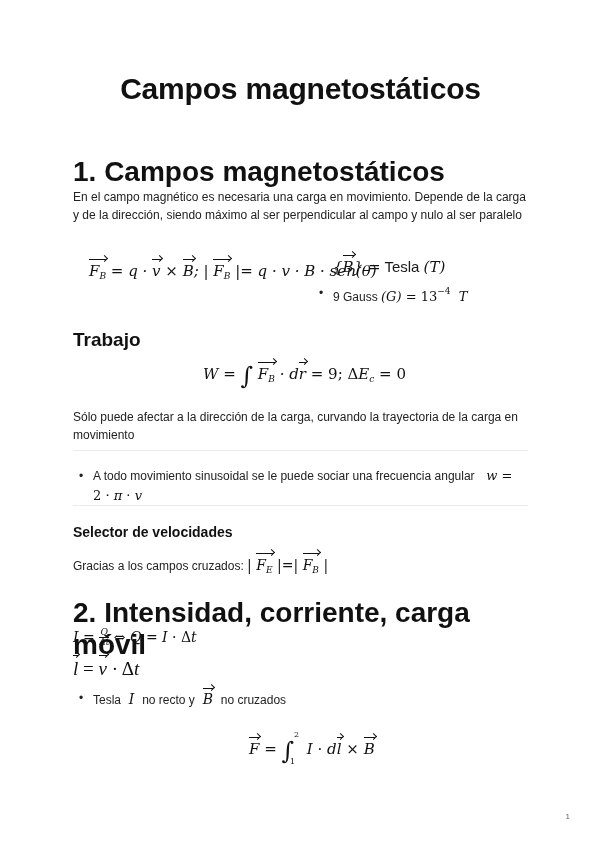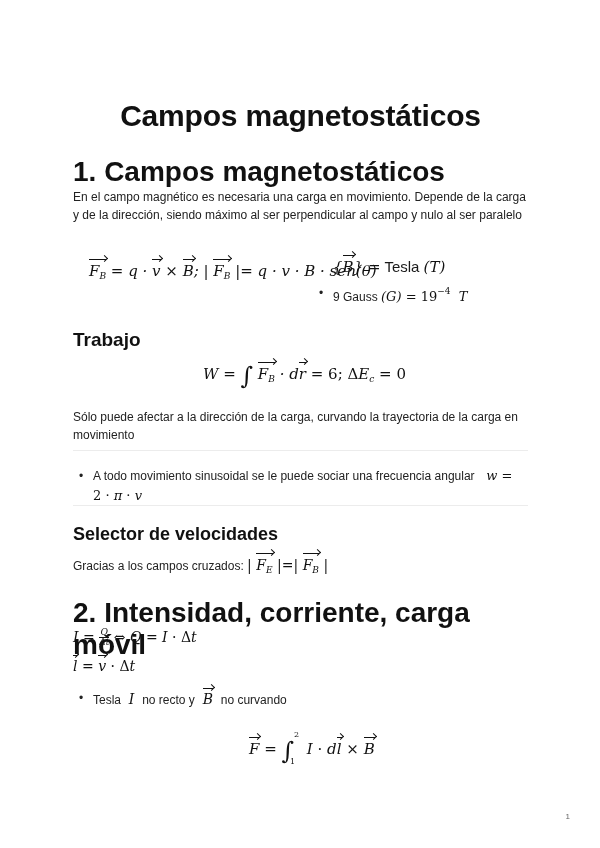--- a/index.html
+++ b/index.html
@@ -1,23 +1,23 @@
 <!DOCTYPE html>
 <html><head>
 <meta charset="utf-8">
 <style>
   html, body { margin: 0; padding: 0; background: #ffffff; }
   body { width: 600px; height: 848px; position: relative; overflow: hidden;
          font-family: "Liberation Sans", sans-serif; color: #1a1a1a; }
   .page { position: absolute; left: 73px; top: 0; width: 455px; }
   .title { position: absolute; left: 0; top: 72px; width: 455px; text-align: center;
-           font-size: 30px; font-weight: bold; color: #111; letter-spacing: -0.2px; margin-top: 27px; }
+           font-size: 30px; font-weight: bold; color: #111; letter-spacing: -0.2px; }
   .h1 { position: absolute; left: 0; font-size: 28px; font-weight: bold; color: #111; }
   .h3 { position: absolute; left: 0; font-size: 19px; font-weight: bold; color: #111; }
-  .h2 { position: absolute; left: 0; font-size: 18px; font-weight: bold; color: #111; }
+  .h2 { position: absolute; left: 0; font-size: 14px; font-weight: bold; color: #111; }
   .p { position: absolute; left: 0; width: 455px; font-size: 12px; line-height: 18px; color: #222; }
   .math { font-family: "DejaVu Serif", "Liberation Serif", serif; font-style: italic; color: #111; }
   .m-up { font-style: normal; }
   .vec { position: relative; display: inline-block; }
   .vec::before { content: ""; position: absolute; left: 0; right: 0; top: -3px; border-top: 1px solid #111; }
   .vec::after { content: ""; position: absolute; right: -1px; top: -6px; width: 4px; height: 4px;
                 border-right: 1px solid #111; border-top: 1px solid #111; transform: rotate(45deg); }
   .sub { font-size: 9px; vertical-align: -3px; }
   .sup { font-size: 9px; vertical-align: 7px; font-style: normal; }
   .eq { position: absolute; font-size: 15px; white-space: nowrap; }
@@ -48,27 +48,27 @@
     <span class="vec">F<span class="sub">B</span></span> = q · <span class="vec">v</span> × <span class="vec">B</span>; <span class="m-up">|</span> <span class="vec">F<span class="sub">B</span></span> <span class="m-up">|</span>= q · v · B · sen(θ)
   </div>
 
   <div class="eq" style="left:260px; top:258px; font-size:15px;">
     <span class="math">{<span class="vec">B</span>} <span class="m-up">=</span></span>
     <span>Tesla</span>
     <span class="math">(T)</span>
   </div>
   <div class="bullet" style="left:260px; top:286px;">
     <span>9 Gauss</span>
-    <span class="math" style="font-size:13px;">(G) <span class="m-up">= 19</span><span class="sup">−4</span>&nbsp; T</span>
+    <span class="math" style="font-size:13px;">(G) <span class="m-up">= 13</span><span class="sup">−4</span>&nbsp; T</span>
   </div>
 
   <div class="h3" style="top:329px;">Trabajo</div>
 
   <div class="eq math" style="left:130px; top:362px;">
-    W <span class="m-up">=</span> <span class="integral">∫</span> <span class="vec">F<span class="sub">B</span></span> · d<span class="vec">r</span> <span class="m-up">= 6; Δ</span>E<span class="sub">c</span> <span class="m-up">= 0</span>
+    W <span class="m-up">=</span> <span class="integral">∫</span> <span class="vec">F<span class="sub">B</span></span> · d<span class="vec">r</span> <span class="m-up">= 9; Δ</span>E<span class="sub">c</span> <span class="m-up">= 0</span>
   </div>
 
   <div class="p" style="top:408px;">Sólo puede afectar a la dirección de la carga, curvando la trayectoria de la carga en movimiento</div>
 
   <div class="rule" style="top:450px;"></div>
 
   <div class="bullet" style="left:20px; top:466px; width:420px; line-height:20px;">
     <span>A todo movimiento sinusoidal se le puede sociar una frecuencia angular</span>
     <span class="math" style="font-size:13px;">&nbsp; w <span class="m-up">=</span><br><span class="m-up">2 · </span>π<span class="m-up"> · </span>v</span>
   </div>
@@ -81,30 +81,30 @@
     <span>Gracias a los campos cruzados:</span>
     <span class="math" style="font-size:14px;"><span class="m-up">|</span> <span class="vec">F<span class="sub">E</span></span> <span class="m-up">|=|</span> <span class="vec">F<span class="sub">B</span></span> <span class="m-up">|</span></span>
   </div>
 
   <div class="h1" style="top:597px;">2. Intensidad, corriente, carga móvil</div>
 
   <div class="eq math" style="left:0; top:628px; font-size:14px;">
     I <span class="m-up">=</span> <span class="frac"><span class="num">Q</span><span>Δt</span></span> <span class="m-up">⇔</span> Q <span class="m-up">=</span> I <span class="m-up">· Δ</span>t
   </div>
 
-  <div class="eq math" style="left:0; top:658px; font-size:14px;">
+  <div class="eq math" style="left:0; top:658px; font-size:19px;font-family:Liberation Serif, serif;">
     <span class="vec">l</span> <span class="m-up">=</span> <span class="vec">v</span> <span class="m-up">· Δ</span>t
   </div>
 
   <div class="bullet" style="left:20px; top:691px;">
     <span>Tesla</span>
     <span class="math" style="font-size:14px;">&nbsp;I&nbsp;</span>
     <span>no recto y</span>
     <span class="math" style="font-size:14px;">&nbsp;<span class="vec">B</span>&nbsp;</span>
-    <span>no curvando</span>
+    <span>no cruzados</span>
   </div>
 
   <div class="eq math" style="left:176px; top:732px; font-size:15px;">
     <span class="vec">F</span> <span class="m-up">=</span> <span class="integral">∫</span><span class="limits"><span class="top">2</span><span class="bot">1</span></span> I <span class="m-up">·</span> d<span class="vec">l</span> <span class="m-up">×</span> <span class="vec">B</span>
   </div>
 
 </div>
 
 <div class="pagenum">1</div>
 

